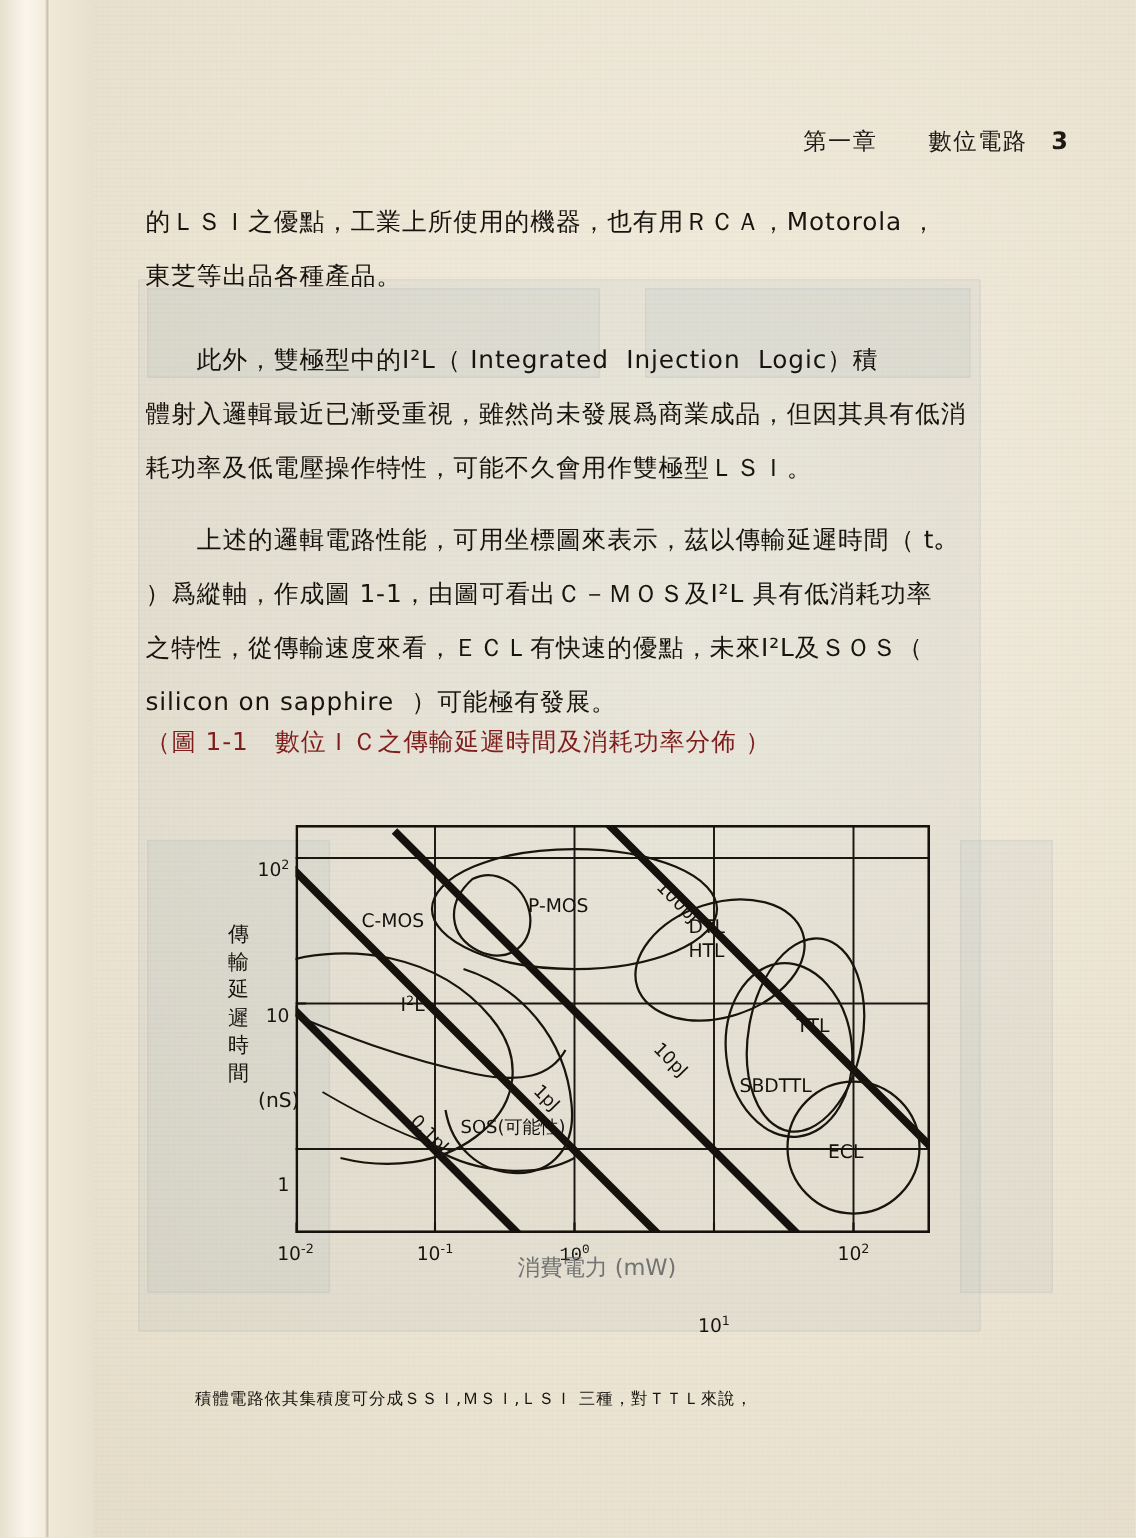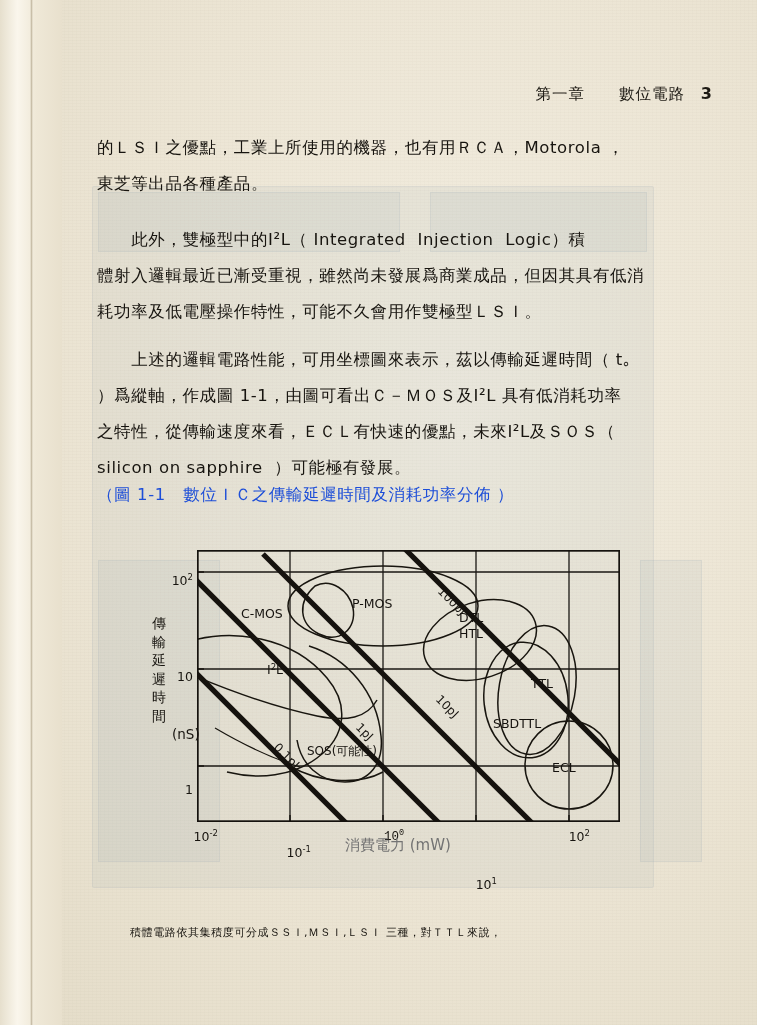--- a/index.html
+++ b/index.html
@@ -58,21 +58,21 @@
     font-size:16.5px;
     line-height:36px;
     letter-spacing:.6px;
     text-align:left;
   }
   .para .ln{display:block;white-space:pre;}
 
   
   #figcap{
     position:absolute;left:97px;top:484px;
-    font-size:16.5px;color:#1d4ed8;letter-spacing:.6px;white-space:pre;
+    font-size:16.5px;color:#7f1d1d;letter-spacing:.6px;white-space:pre;
   }
   #figure{position:absolute;left:140px;top:540px;width:500px;height:320px;}
   #plot{
     position:absolute;left:57px;top:10px;width:423px;height:272px;
   }
   svg{display:block;}
   
   #ylab{
     position:absolute;left:8px;top:74px;width:22px;
     font-size:14px;line-height:18.5px;color:#17140f;text-align:center;
@@ -80,21 +80,21 @@
   #ylab span{display:block;}
   #ylab .paren{letter-spacing:0;font-size:13.5px;margin-left:24px;}
   #xlab{
     position:absolute;left:205px;top:296px;font-size:15px;color:#737373;white-space:pre;
   }
   .ytick{
     position:absolute;right:0;font-size:12.5px;color:#17140f;text-align:right;
     white-space:pre;
   }
   .xtick{
-    position:absolute;font-size:12.5px;color:#17140f;text-align:right;white-space:pre;
+    position:absolute;font-size:12.5px;color:#17140f;text-align:center;white-space:pre;
   }
   .ytick sup,.xtick sup{font-size:8.5px;vertical-align:super;}
   #lastpara{
     position:absolute;left:130px;top:925px;width:600px;
     font-size:11px;color:#17140f;letter-spacing:.6px;white-space:pre;
   }
 </style>
 </head>
 <body>
 
@@ -147,21 +147,21 @@
       <span>時</span>
       <span>間</span>
       <span class="paren">(nS)</span>
     </div>
 
     <div class="ytick" style="top:32px;width:55px;left:-2px;">10<sup>2</sup></div>
     <div class="ytick" style="top:129px;width:55px;left:-2px;">10</div>
     <div class="ytick" style="top:242px;width:55px;left:-2px;">1</div>
 
     <div class="xtick" style="left:36px;top:288px;width:42px;">10<sup>-2</sup></div>
-    <div class="xtick" style="left:129px;top:304px;width:42px;">10<sup>-1</sup></div>
+    <div class="xtick" style="left:129px;top:288px;width:42px;">10<sup>-1</sup></div>
     <div class="xtick" style="left:222px;top:288px;width:42px;font-family:Liberation Mono, monospace;">10<sup>0</sup></div>
     <div class="xtick" style="left:315px;top:288px;width:42px;margin-top:48px;">10<sup>1</sup></div>
     <div class="xtick" style="left:408px;top:288px;width:42px;">10<sup>2</sup></div>
 
     <div id="xlab" class="cjk">消費電力 (mW)</div>
 
     <div id="plot">
       <svg width="423" height="272" viewBox="0 0 423 272">
         <defs>
           <clipPath id="frameclip">

